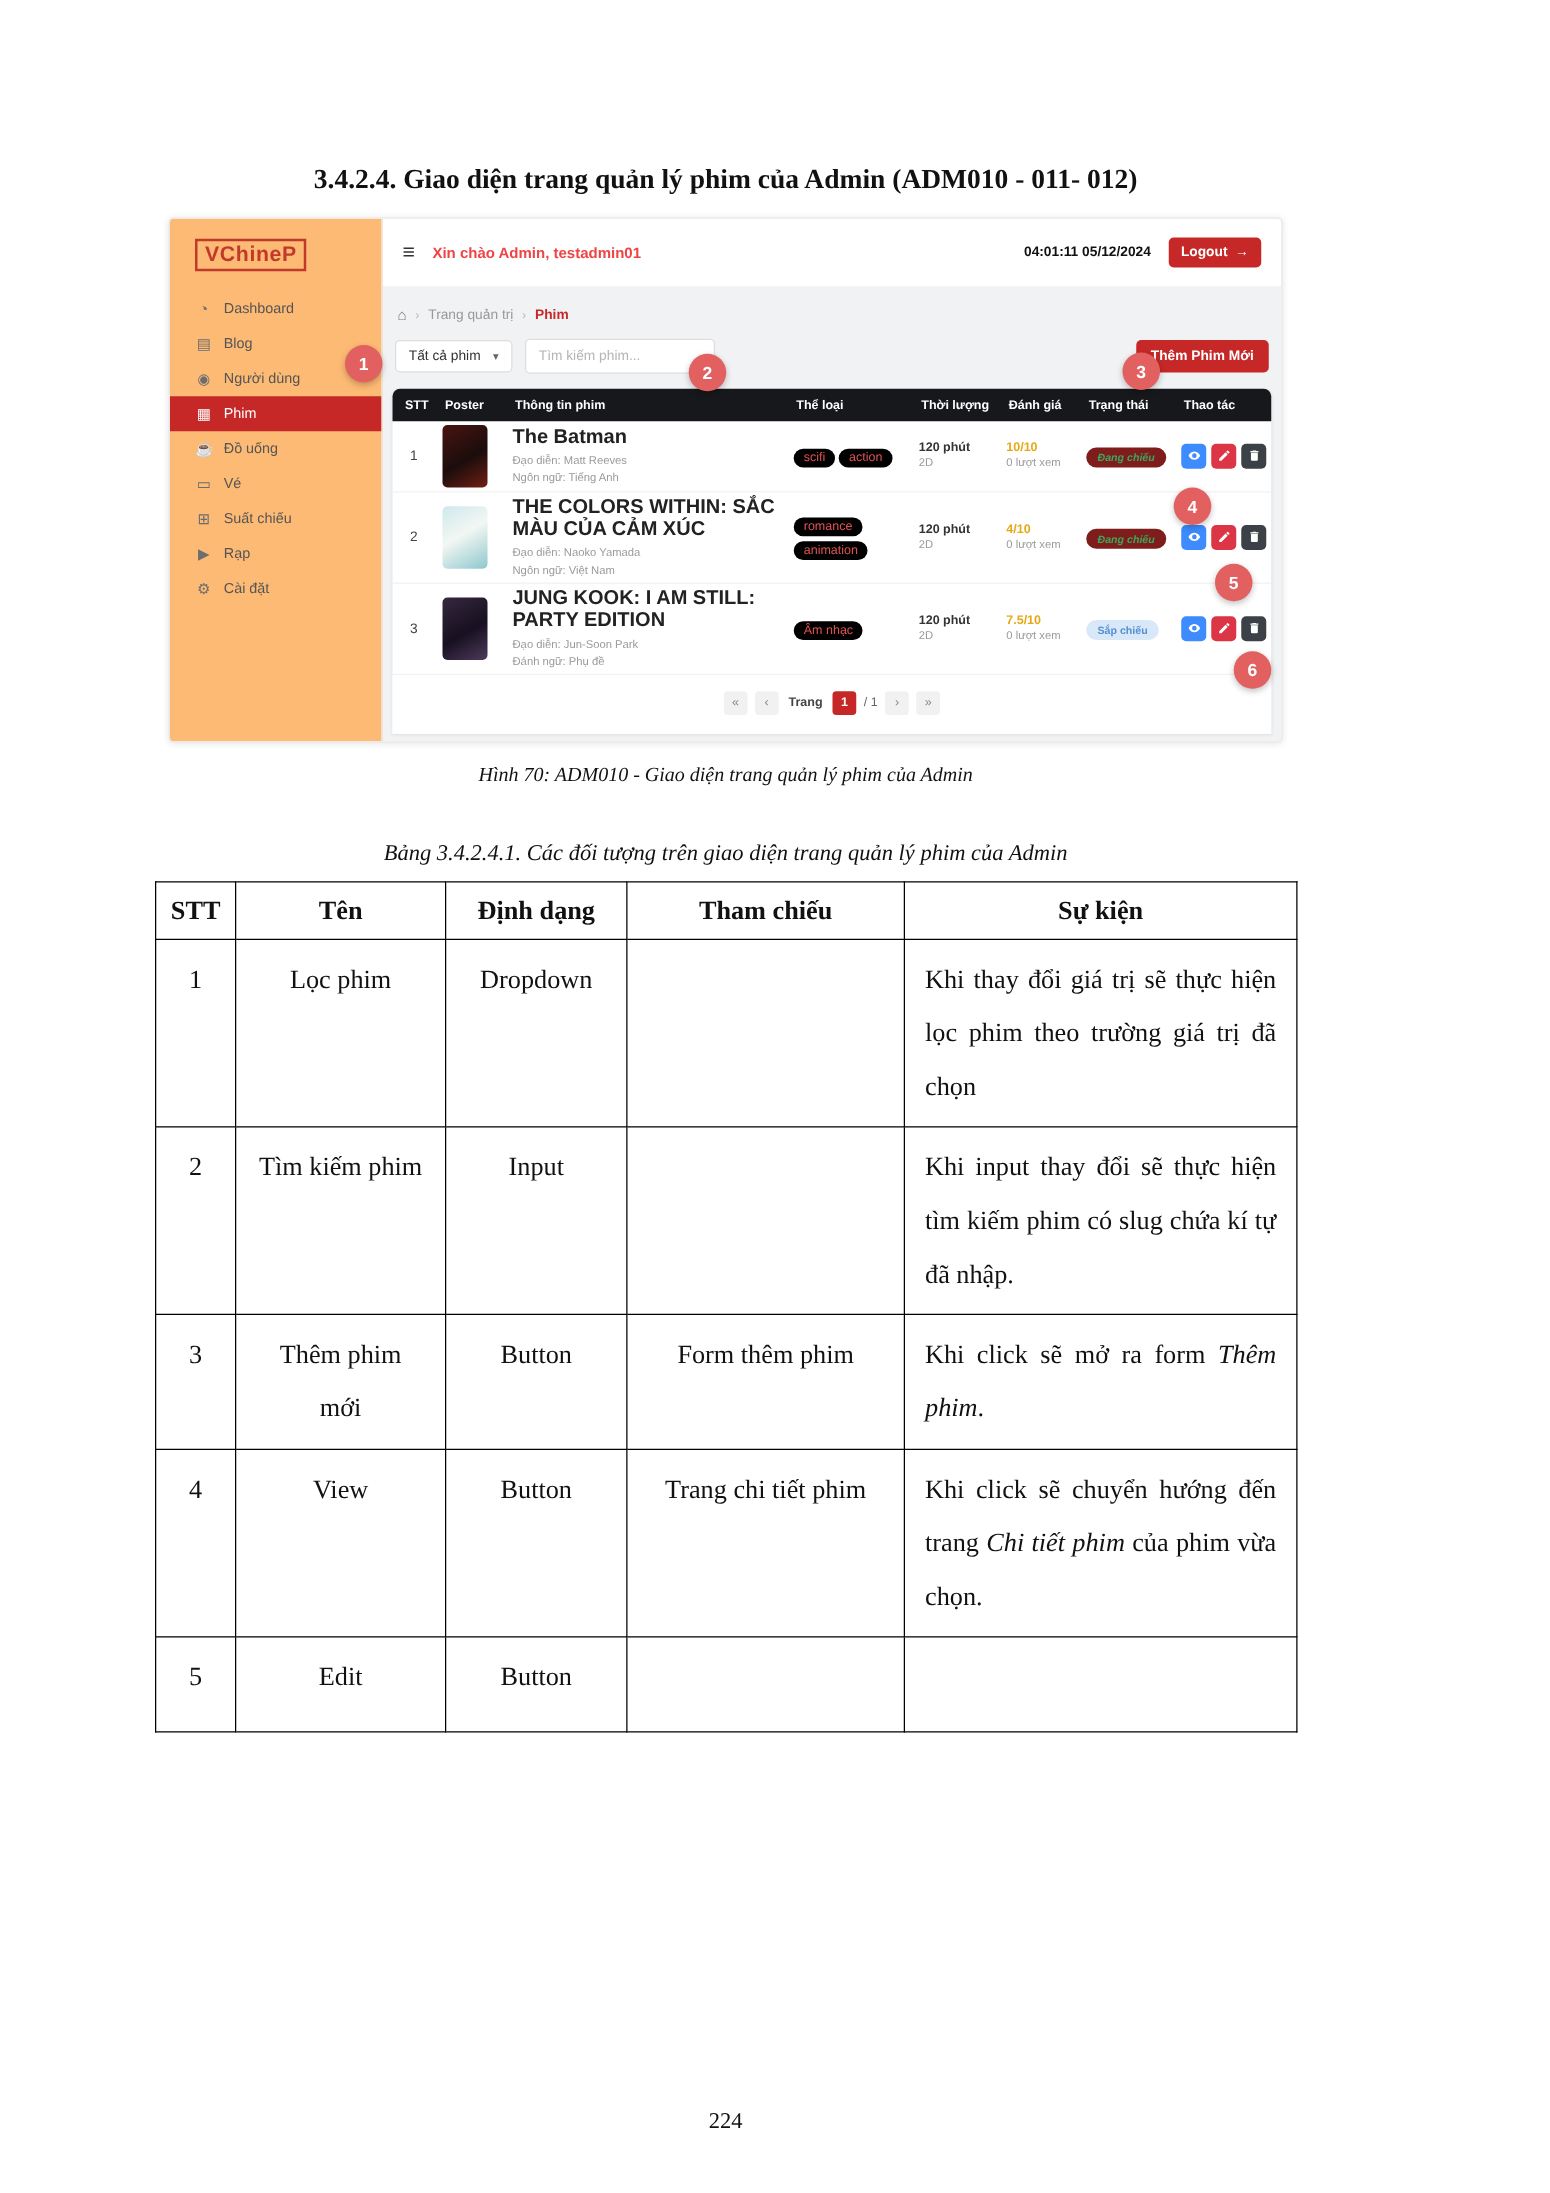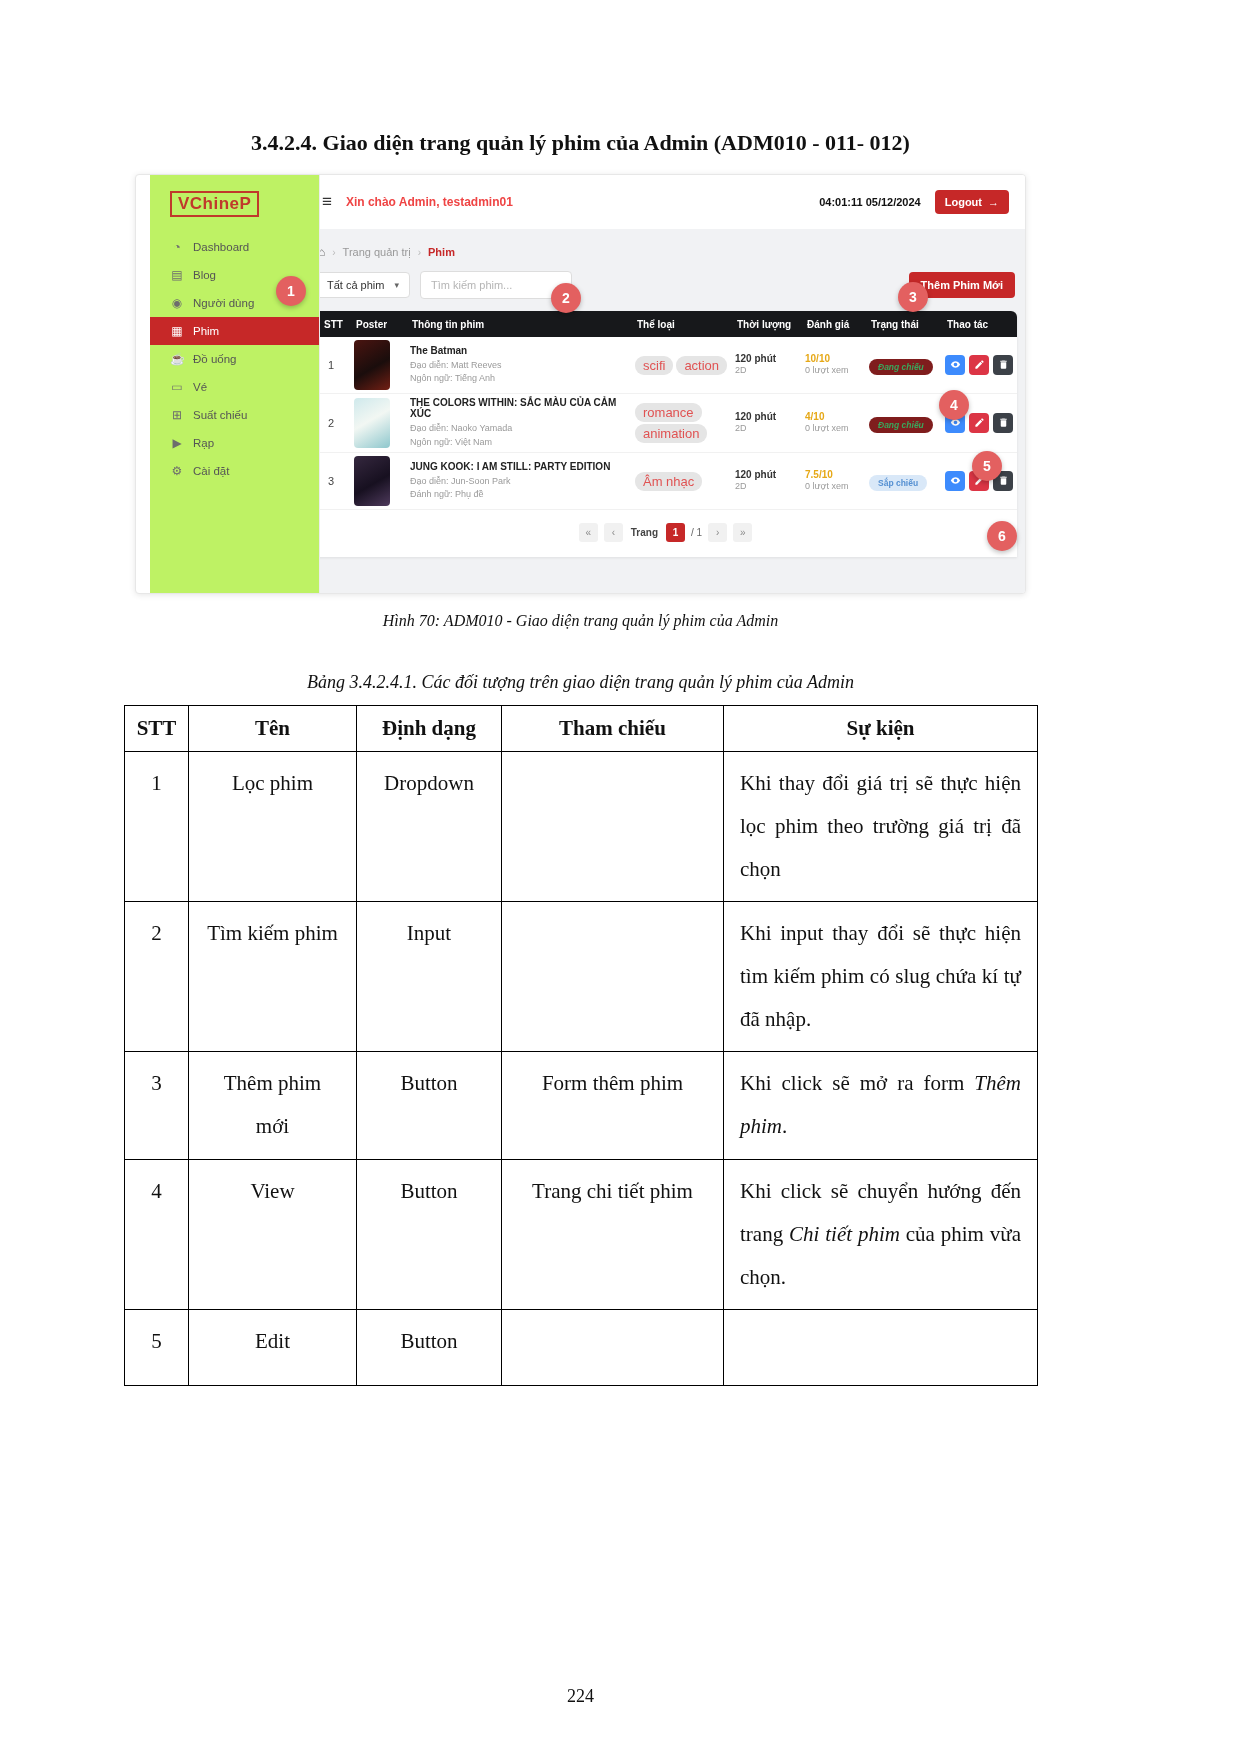--- a/index.html
+++ b/index.html
@@ -9,22 +9,22 @@
   .content { position:absolute; left:124px; top:0; width:913px; }
 
   h1.heading { margin-top:130px; text-align:center; font-size:22px; font-weight:bold; }
 
   
   .shot { position:relative; width:891px; height:420px; margin:18px auto 0;
           background:#fff; border:1px solid #e7e7e7; border-radius:4px;
           box-shadow:0 1px 6px rgba(0,0,0,0.10);
           font-family:"Liberation Sans", sans-serif; overflow:hidden; }
 
-  .ss-sidebar { position:absolute; left:14px; top:0; width:170px; height:100%;
-                background:#bef264; border-right:1px solid #ececec; z-index:2; }
+  .ss-sidebar { position:absolute; left:0; top:0; width:170px; height:100%;
+                background:#fdba74; border-right:1px solid #ececec; z-index:2; }
   .ss-logo { margin:16px 0 16px 20px; }
   .logo-text { color:#c0392b; font-weight:bold; font-size:17px; letter-spacing:.5px;
                border:2px solid #c0392b; padding:1px 6px; display:inline-block; }
   .nav-item { display:flex; align-items:center; gap:9px; padding:7px 0 7px 20px;
               font-size:11.5px; color:#555; cursor:pointer; }
   .nav-ico { width:14px; font-size:12px; color:#6d6d6d; text-align:center; }
   .nav-item.active { background:#c62828; color:#fff; }
   .nav-item.active .nav-ico { color:#fff; }
 
   .ss-top { position:absolute; left:170px; right:0; top:0; height:54px; background:#fff;
@@ -62,23 +62,23 @@
              border-radius:6px 6px 0 0; }
   .mh { padding-left:2px; }
   .mh.first { padding-left:10px; }
   .mt-row { min-height:56px; border-bottom:1px solid #f1f1f1; padding:3px 0; }
   .m-stt { font-size:11px; color:#444; padding-left:14px; }
   .poster { width:36px; height:50px; border-radius:4px; }
   .p1 { background:linear-gradient(150deg,#4a1410 0%,#1a0d0c 55%,#721f14 100%); }
   .p2 { background:linear-gradient(150deg,#cfe9ec 0%,#f2f7f3 45%,#8ec7cd 100%); }
   .p3 { background:linear-gradient(150deg,#35283f 0%,#171020 55%,#4e3a5c 100%); }
   .m-info { padding-right:8px; }
-  .m-title { font-size:10px; font-weight:bold; color:#222; margin-bottom:3px; }
+  .m-title { font-size:16px; font-weight:bold; color:#222; margin-bottom:3px; }
   .m-sub { font-size:9px; color:#9a9a9a; line-height:1.5; }
-  .pill { display:inline-block; background:#e5e5e5; color:#e05252; font-size:13px;
+  .pill { display:inline-block; background:#000000; color:#e05252; font-size:10px;
           padding:2px 8px; border-radius:9px; margin:1px 3px 1px 0; }
   .pill:empty { display:none; }
   .m-dur { font-size:10px; color:#333; font-weight:bold; }
   .m-rate { font-size:10px; color:#e6a817; font-weight:bold; }
   .status { display:inline-block; font-size:8.5px; padding:3px 9px; border-radius:10px; font-weight:bold; }
   .st-green { background:#7f1d1d; color:#3aa75c;font-style:italic; }
   .st-blue { background:#d9e8f8; color:#5590d2; }
   .acts { display:flex; gap:4px; }
   .act { width:20px; height:20px; border:none; border-radius:4px; display:flex;
          align-items:center; justify-content:center; padding:0; cursor:pointer; }

